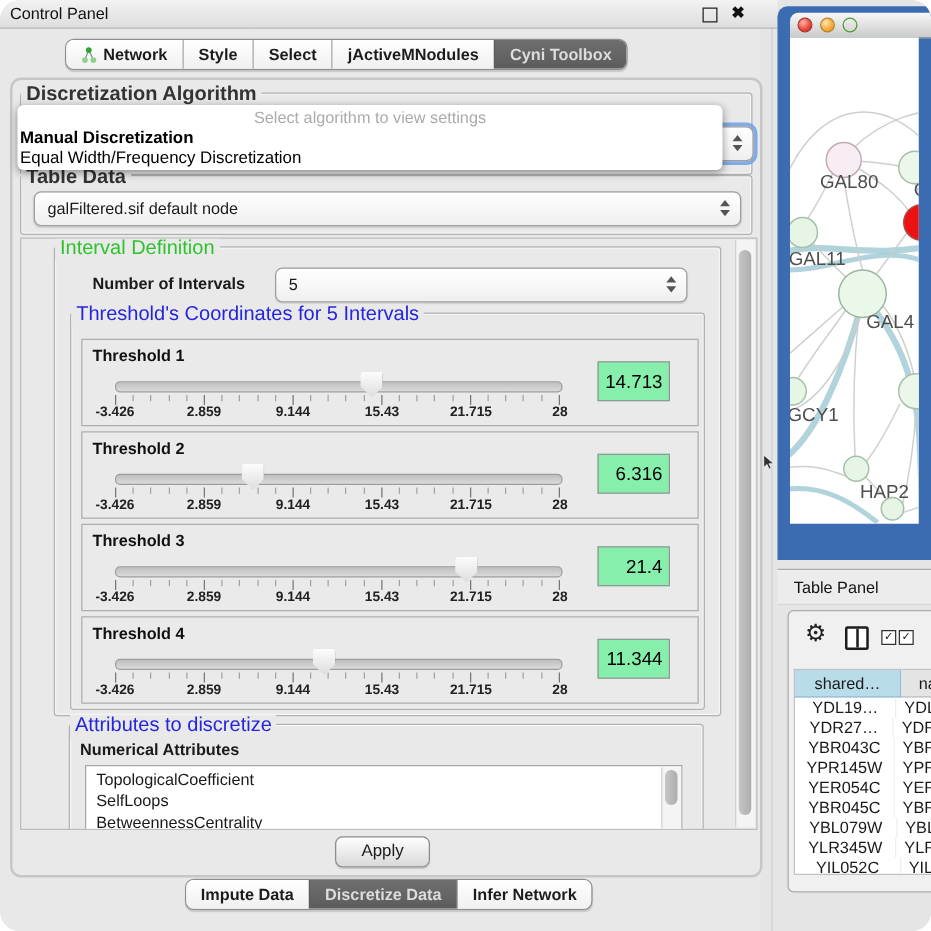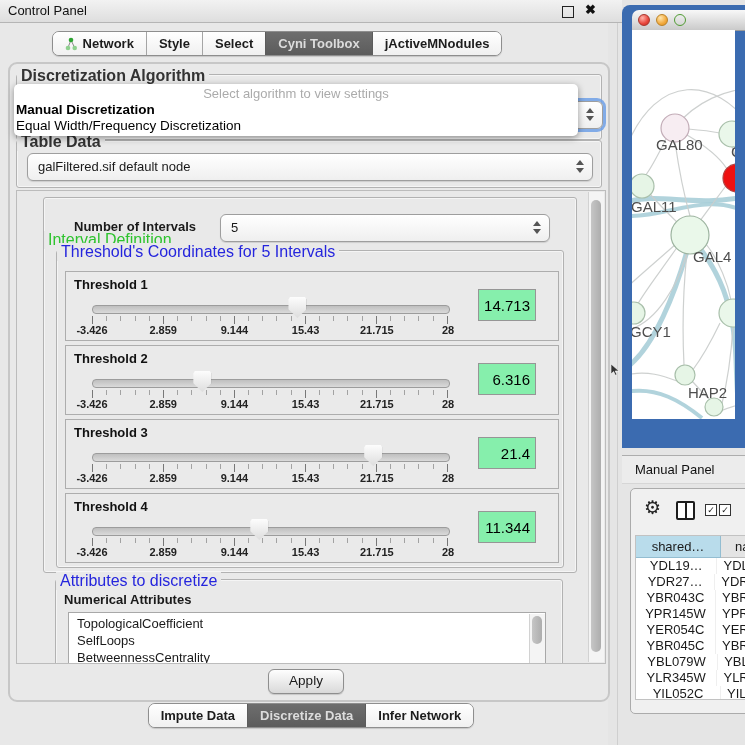--- a/index.html
+++ b/index.html
@@ -1,17 +1,17 @@
 <!DOCTYPE html>
 <html><head>
 <meta charset="utf-8">
 <style>
   html,body{margin:0;padding:0;}
   #screen{position:relative;width:745px;height:745px;background:#E8E8E8;overflow:hidden;
-          font-family:"Liberation Sans",sans-serif;color:#1a1a1a;}
+          font-family:"Liberation Sans",sans-serif;color:#1a1a1a;border-radius:16px;}
   .abs{position:absolute;}
 
   
   #titlebar{left:0;top:0;width:622px;height:22px;background:linear-gradient(#F2F2F2,#DEDEDE);
             border-bottom:1px solid #B5B5B5;}
   #titlebar .title{position:absolute;left:8px;top:3px;font-size:13px;color:#111;}
   #float-box{position:absolute;right:48px;top:6px;width:10px;height:10px;border:1.5px solid #222;background:transparent;}
   #close-x{position:absolute;right:26px;top:2px;font-size:13px;font-weight:bold;color:#111;}
 
   
@@ -26,21 +26,21 @@
   .tab-seg.selected{background:linear-gradient(#6E6E6E,#5C5C5C);color:#DCDCDC;border-left-color:#5C5C5C;}
   .tab-seg.selected + .tab-seg{border-left-color:#5C5C5C;}
   .tab-icon{display:inline-flex;}
 
   
   #outer-panel{left:8px;top:62px;width:598px;height:636px;border:2px solid #C7C7C7;border-radius:9px;background:#E9E9E9;}
   .group-box{position:absolute;border:1px solid #B2B2B2;border-radius:3px;
              box-shadow:inset 0 0 0 1px rgba(255,255,255,.55);}
   .group-label{position:absolute;top:-8px;left:0;font-size:16px;background:#E9E9E9;padding:0 4px;white-space:nowrap;}
   .gl-plain{color:#333;font-weight:bold;}
-  .gl-green{color:#2EC32E;margin-top:41px;}
+  .gl-green{color:#2EC32E;}
   .gl-blue{color:#2525DD;}
 
   
   .combo{position:absolute;height:26px;border:1px solid #9E9E9E;border-radius:6px;
          background:linear-gradient(#FFFFFF,#EFEFEF);font-size:13px;line-height:26px;padding-left:10px;
          box-shadow:0 1px 1px rgba(0,0,0,.12);}
   .combo .spin{position:absolute;right:8px;top:6px;width:8px;height:14px;}
   .spin .up{width:0;height:0;border-left:4px solid transparent;border-right:4px solid transparent;
             border-bottom:5px solid #555;margin-bottom:3px;}
   .spin .dn{width:0;height:0;border-left:4px solid transparent;border-right:4px solid transparent;
@@ -154,25 +154,25 @@
             </svg>
           </span>
           <span class="tab-label">Network</span>
         </div>
         <div class="tab-seg">
           <span class="tab-label">Style</span>
         </div>
         <div class="tab-seg">
           <span class="tab-label">Select</span>
         </div>
+        <div class="tab-seg">
+          <span class="tab-label">jActiveMNodules</span>
+        </div>
         <div class="tab-seg selected">
           <span class="tab-label">Cyni Toolbox</span>
-        </div>
-        <div class="tab-seg">
-          <span class="tab-label">jActiveMNodules</span>
         </div>
       </div>
   </div>
 
   <div class="abs" id="outer-panel"></div>
 
   <div class="abs group-box" style="left:16px;top:74px;width:584px;height:64px;">
     <span class="group-label gl-plain">Discretization Algorithm</span>
     <div class="combo focused" style="left:8px;top:26px;width:566px;">
       <div class="spin">
@@ -479,21 +479,21 @@
             <text x="108" y="309">H</text>
             <circle cx="53" cy="345" r="10" fill="#E6F5E6" stroke="#A8BFAA" stroke-width="1.2"></circle>
             <text x="56" y="368">HAP2</text>
             <circle cx="82" cy="377" r="9" fill="#E6F5E6" stroke="#A8BFAA" stroke-width="1.2"></circle>
           </g>
       </svg>
     </div>
   </div>
 
   <div class="abs" id="table-panel-bar">
-    <span class="title">Manual Panel</span>
+    <span class="title">Table Panel</span>
   </div>
 
   <div class="abs" id="table-box">
     <span class="tb-icon" id="gear-ic">⚙</span>
     <span class="tb-icon" id="col-ic"></span>
     <span class="chk" id="chk1">✓</span>
     <span class="chk" id="chk2">✓</span>
 
     <div id="net-table">
       <div class="thead">

